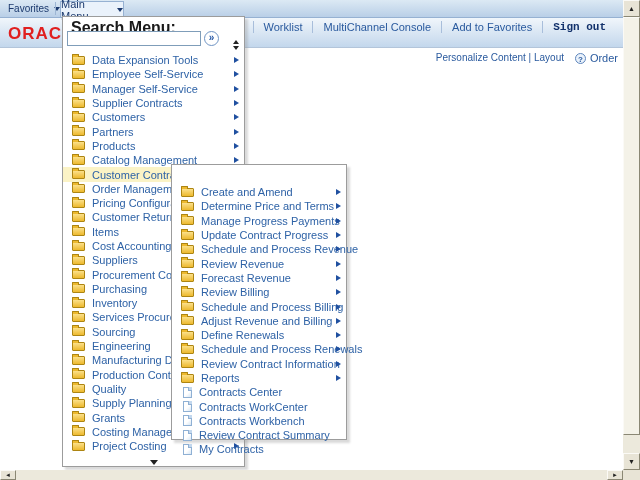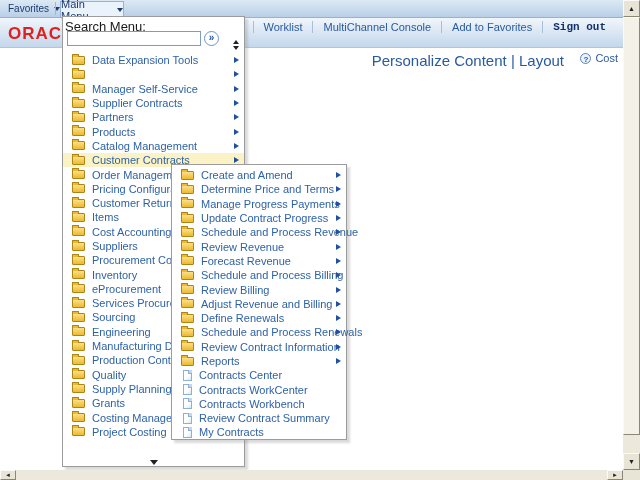--- a/index.html
+++ b/index.html
@@ -39,34 +39,34 @@
   .logo {
     position:absolute; left:8px; top:7px; font-size:17px; font-weight:bold;
     color:#e01f1f; letter-spacing:1px;
   }
   .nav { position:absolute; right:24px; top:4px; display:flex; align-items:center; font-size:11px; color:#2a5a9e; }
   .nav-item { padding:0 10px; border-left:1px solid #a8bedb; cursor:pointer; white-space:nowrap; }
   .nav-item:first-child { border-left:none; }
   .nav-item.bold { font-weight:bold; color:#12316b;font-family:Liberation Mono, monospace; }
   
   .content { position:absolute; left:0; top:48px; width:640px; height:422px; background:#ffffff; }
-  .pers-link { position:absolute; top:52px; right:76px; font-size:15px; color:#2a5a9e; cursor:pointer; z-index:2; }
+  .pers-link { position:absolute; top:52px; right:76px; font-size:10px; color:#2a5a9e; cursor:pointer; z-index:2; }
   .help-link { position:absolute; top:52px; right:22px; font-size:11px; color:#2a5a9e; cursor:pointer; display:flex; align-items:center; z-index:2; }
   .help-circle {
     width:11px; height:11px; border:1px solid #5e86bd; border-radius:50%;
     font-size:8px; line-height:11px; text-align:center; color:#2a5a9e;
     background:#eaf2fb; margin-right:4px; box-sizing:border-box; font-weight:bold;
   }
   
   .menu-panel {
     position:absolute; left:62px; top:16px; width:183px; height:451px;
     background:#ffffff; border:1px solid #9c9c9c; box-sizing:border-box;
     box-shadow:3px 3px 2px rgba(150,150,150,0.35); z-index:20;
   }
-  .search-label { position:absolute; left:2px; top:2px; font-weight:normal; font-size:13px; color:#1a1a1a; }
+  .search-label { position:absolute; left:8px; top:2px; font-weight:bold; font-size:16px; color:#1a1a1a; }
   .search-input {
     position:absolute; left:4px; top:14px; width:128px; height:11px;
     border:1px solid #7f9db9; font-size:10px; padding:1px 2px; font-family:"Liberation Sans", sans-serif;
   }
   .search-go {
     position:absolute; left:141px; top:14px; width:13px; height:13px;
     border:1px solid #6f94c4; border-radius:50%; font-size:10px; color:#2456a4;
     text-align:center; line-height:12px; font-weight:bold; cursor:pointer; background:#fff;
   }
   .scroll-updown { position:absolute; left:170px; top:23px; width:7px; cursor:pointer; }
@@ -75,21 +75,21 @@
   .menu-list { position:absolute; left:0; top:36px; width:100%; }
   .menu-scroll-down {
     position:absolute; bottom:1px; left:50%; margin-left:-4px;
     width:0; height:0; border-left:4px solid transparent; border-right:4px solid transparent;
     border-top:5px solid #222; cursor:pointer;
   }
   
   .submenu-panel {
     position:absolute; left:171px; top:164px; width:176px; height:276px;
     background:#ffffff; border:1px solid #9c9c9c; box-sizing:border-box;
-    box-shadow:3px 3px 2px rgba(150,150,150,0.35); z-index:30; padding-top:3px;
+    box-shadow:3px 3px 2px rgba(150,150,150,0.35); z-index:30; padding-top:20px;
   }
   
   .menu-row {
     position:relative; height:14.3px; display:flex; align-items:center;
     cursor:pointer; white-space:nowrap;
   }
   .menu-row.selected { background:#fbf3c6; }
   .icon {
     position:relative; flex:none; width:13px; height:9px; margin-left:9px;
     background:linear-gradient(#fbe08a,#edb92e); border:1px solid #ad8512;
@@ -165,56 +165,62 @@
       <span class="nav-item">Add to Favorites</span>
 
       <span class="nav-item bold">Sign out</span>
     </div>
 </div>
 
 <div class="content"></div>
 <span class="pers-link">Personalize Content | Layout</span>
 <span class="help-link">
   <span class="help-circle">?</span>
-  <span>Cost</span>
+  <span>Order</span>
 </span>
 
 <div class="menu-panel">
   <div class="search-label">Search Menu:</div>
   <input class="search-input" type="text" value="" style="">
   <div class="search-go">»</div>
   <div class="scroll-updown">
     <div class="tri-up"></div>
     <div class="tri-down"></div>
   </div>
   <div class="menu-list">
 
       <div class="menu-row">
         <span class="icon"></span>
         <span class="label">Data Expansion Tools</span>
         <span class="arrow"></span>
       </div>
 
       <div class="menu-row">
         <span class="icon"></span>
+        <span class="label">Employee Self-Service</span>
         <span class="arrow"></span>
       </div>
 
       <div class="menu-row">
         <span class="icon"></span>
         <span class="label">Manager Self-Service</span>
         <span class="arrow"></span>
       </div>
 
       <div class="menu-row">
         <span class="icon"></span>
         <span class="label">Supplier Contracts</span>
         <span class="arrow"></span>
       </div>
 
+      <div class="menu-row">
+        <span class="icon"></span>
+        <span class="label">Customers</span>
+        <span class="arrow"></span>
+      </div>
 
       <div class="menu-row">
         <span class="icon"></span>
         <span class="label">Partners</span>
         <span class="arrow"></span>
       </div>
 
       <div class="menu-row">
         <span class="icon"></span>
         <span class="label">Products</span>
@@ -268,32 +274,32 @@
         <span class="label">Suppliers</span>
         <span class="arrow"></span>
       </div>
 
       <div class="menu-row">
         <span class="icon"></span>
         <span class="label">Procurement Contracts</span>
         <span class="arrow"></span>
       </div>
 
+      <div class="menu-row">
+        <span class="icon"></span>
+        <span class="label">Purchasing</span>
+        <span class="arrow"></span>
+      </div>
 
       <div class="menu-row">
         <span class="icon"></span>
         <span class="label">Inventory</span>
         <span class="arrow"></span>
       </div>
 
-      <div class="menu-row">
-        <span class="icon"></span>
-        <span class="label">eProcurement</span>
-        <span class="arrow"></span>
-      </div>
 
       <div class="menu-row">
         <span class="icon"></span>
         <span class="label">Services Procurement</span>
         <span class="arrow"></span>
       </div>
 
       <div class="menu-row">
         <span class="icon"></span>
         <span class="label">Sourcing</span>
@@ -390,27 +396,27 @@
     </div>
 
     <div class="menu-row">
       <span class="icon"></span>
       <span class="label">Forecast Revenue</span>
       <span class="arrow"></span>
     </div>
 
     <div class="menu-row">
       <span class="icon"></span>
+      <span class="label">Review Billing</span>
+      <span class="arrow"></span>
+    </div>
+
+    <div class="menu-row">
+      <span class="icon"></span>
       <span class="label">Schedule and Process Billing</span>
-      <span class="arrow"></span>
-    </div>
-
-    <div class="menu-row">
-      <span class="icon"></span>
-      <span class="label">Review Billing</span>
       <span class="arrow"></span>
     </div>
 
     <div class="menu-row">
       <span class="icon"></span>
       <span class="label">Adjust Revenue and Billing</span>
       <span class="arrow"></span>
     </div>
 
     <div class="menu-row">

